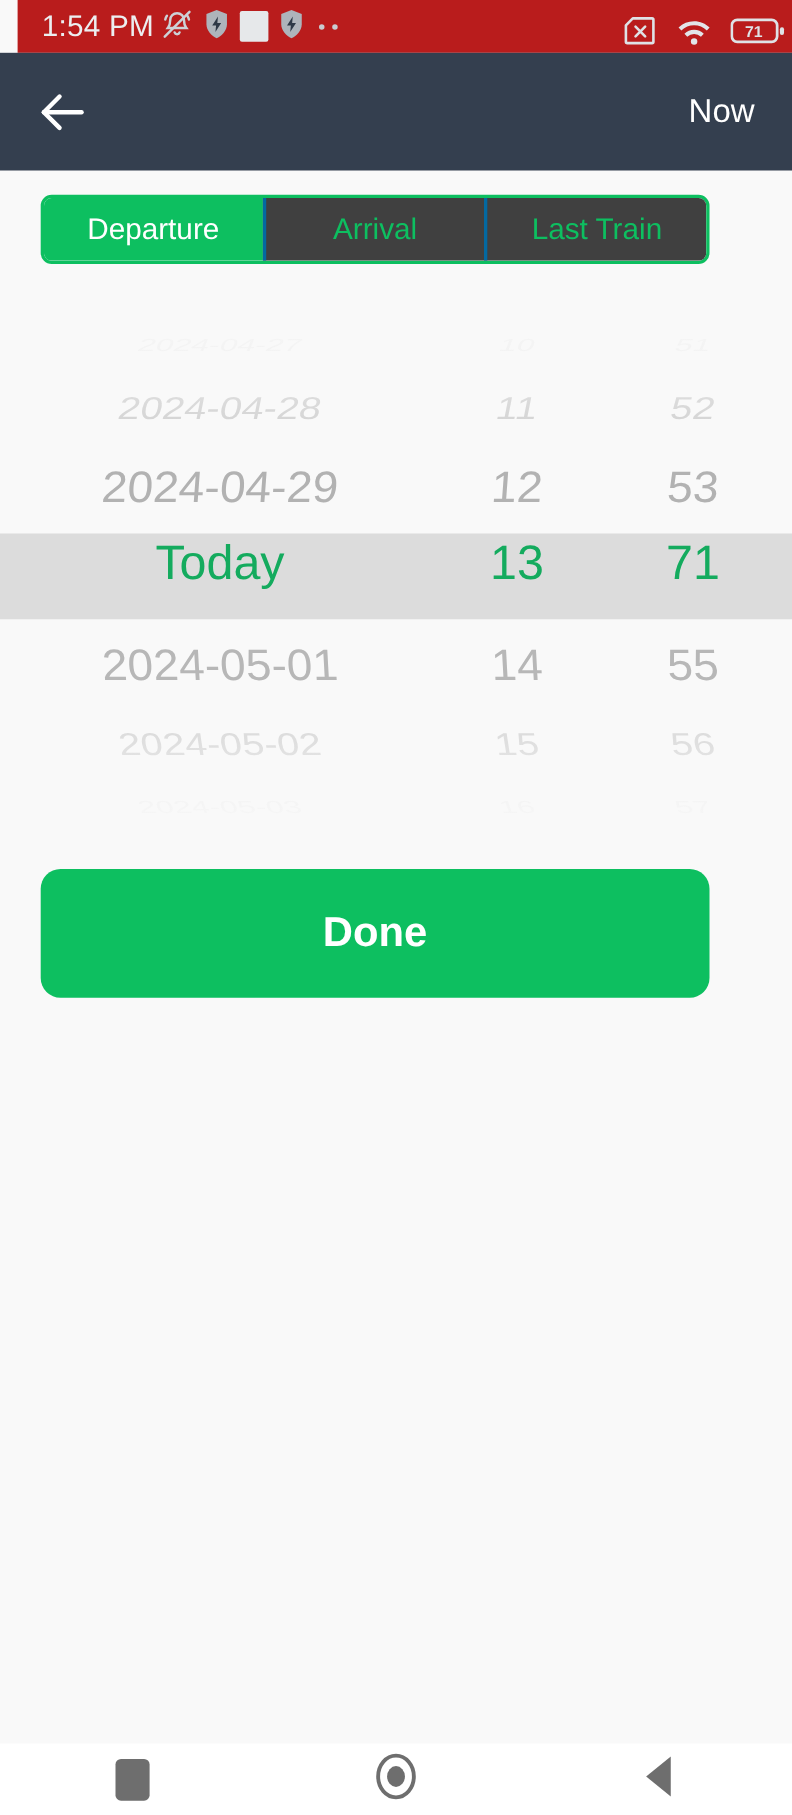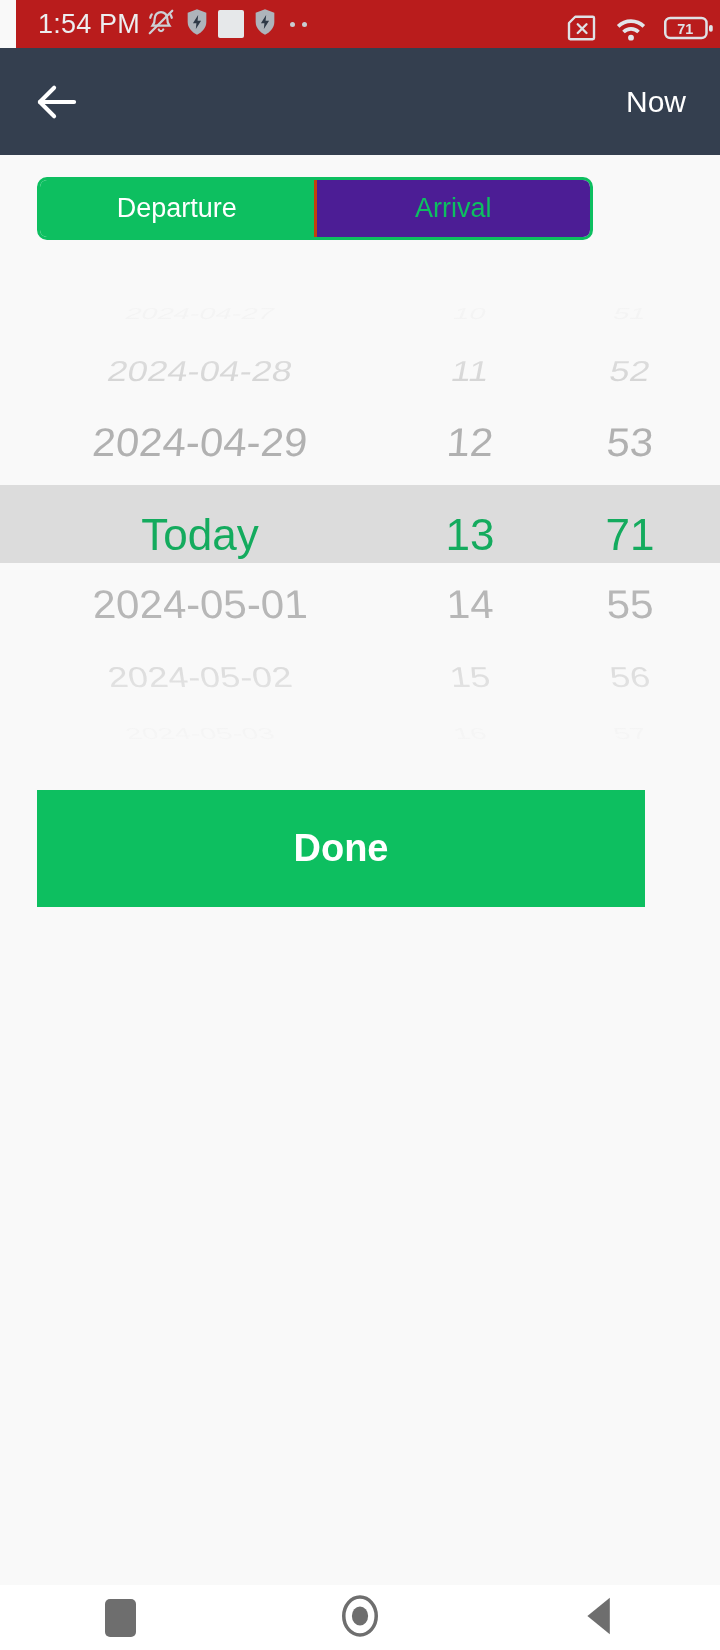--- a/index.html
+++ b/index.html
@@ -56,34 +56,34 @@
   }
   .header-action {
     margin-left: auto; color: #ffffff;
     font-size: 30px; font-weight: normal;
     z-index: 2;
   }
 
   
   .segment-wrap {
     position: absolute; top: 177px; left: 37px;
-    width: 556px; height: 63px;
+    width: 608px; height: 63px;
     border: 3px solid #0dbf60;
     border-radius: 10px;
     display: flex;
     overflow: hidden;
     background: #ffffff;
   }
   .segment {
     flex: 1;
     display: flex; align-items: center; justify-content: center;
     font-size: 27px;
     color: #0dbf60;
-    border-left: 3px solid #c2410c;
-    background: #4c1d95;
+    border-left: 3px solid #0369a1;
+    background: #404040;
     white-space: nowrap;
   }
   .segment:first-child { border-left: none; }
   .segment.active { background: #0dbf60; color: #ffffff; }
 
   
   .picker {
     position: absolute; top: 282px; left: 0;
     width: 720px; height: 480px;
     overflow: hidden;
@@ -110,38 +110,38 @@
     display: flex; align-items: center; justify-content: center;
     color: #9e9e9e;
     white-space: nowrap;
   }
   .cell.sel { color: #14ab5e; }
 
   
   .r0 { top: 8px;   height: 48px; font-size: 29px; opacity: .17; transform: scaleY(.55) skewX(-12deg); }
   .r1 { top: 58px;  height: 62px; font-size: 36px; opacity: .45; transform: scaleY(.80) skewX(-9deg); }
   .r2 { top: 124px; height: 74px; font-size: 42px; opacity: .78; transform: scaleY(.95) skewX(-4deg); }
-  .r3 { top: 214px; height: 78px; font-size: 44px; opacity: 1;   }
+  .r3 { top: 191px; height: 78px; font-size: 44px; opacity: 1;   }
   .r4 { top: 286px; height: 74px; font-size: 42px; opacity: .72; transform: scaleY(.95) skewX(3deg); }
   .r5 { top: 364px; height: 62px; font-size: 36px; opacity: .38; transform: scaleY(.80) skewX(7deg); }
   .r6 { top: 428px; height: 48px; font-size: 29px; opacity: .13; transform: scaleY(.55) skewX(11deg); }
 
   .picker-fade-top, .picker-fade-bottom {
     position: absolute; left: 0; width: 720px; height: 120px;
     pointer-events: none;
   }
   .picker-fade-top { top: 0; background: linear-gradient(to bottom, rgba(249,249,249,.92), rgba(249,249,249,0)); }
   .picker-fade-bottom { bottom: 0; background: linear-gradient(to top, rgba(249,249,249,.92), rgba(249,249,249,0)); }
 
   
   .done-btn {
     position: absolute; top: 790px; left: 37px;
     width: 608px; height: 117px;
     background: #0dbf60;
-    border: none; border-radius: 0;
+    border: none; border-radius: 18px;
     color: #ffffff; font-size: 38px; font-weight: bold;
     font-family: "Liberation Sans", sans-serif;
     display: flex; align-items: center; justify-content: center;
     cursor: pointer;
   }
 
   
   .navbar {
     position: absolute; bottom: 0; left: 0;
     width: 720px; height: 65px;
@@ -222,20 +222,21 @@
         <line x1="28" y1="14" x2="4" y2="14"></line>
         <polyline points="14,4 4,14 14,24"></polyline>
       </svg>
     </div>
     <div class="header-action">Now</div>
   </div>
 
   <div class="segment-wrap">
     <div class="segment active">Departure</div>
     <div class="segment">Arrival</div>
+    <div class="segment">Last Train</div>
   </div>
 
   <div class="picker">
     <div class="picker-highlight"></div>
 
     <div class="picker-cols">
 
       <div class="col col-date">
         <div class="cell r0">2024-04-27</div>
         <div class="cell r1">2024-04-28</div>

